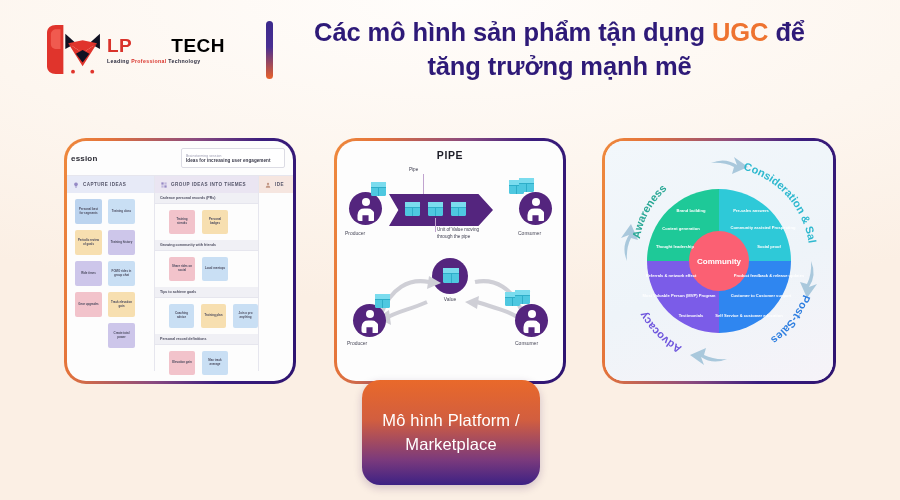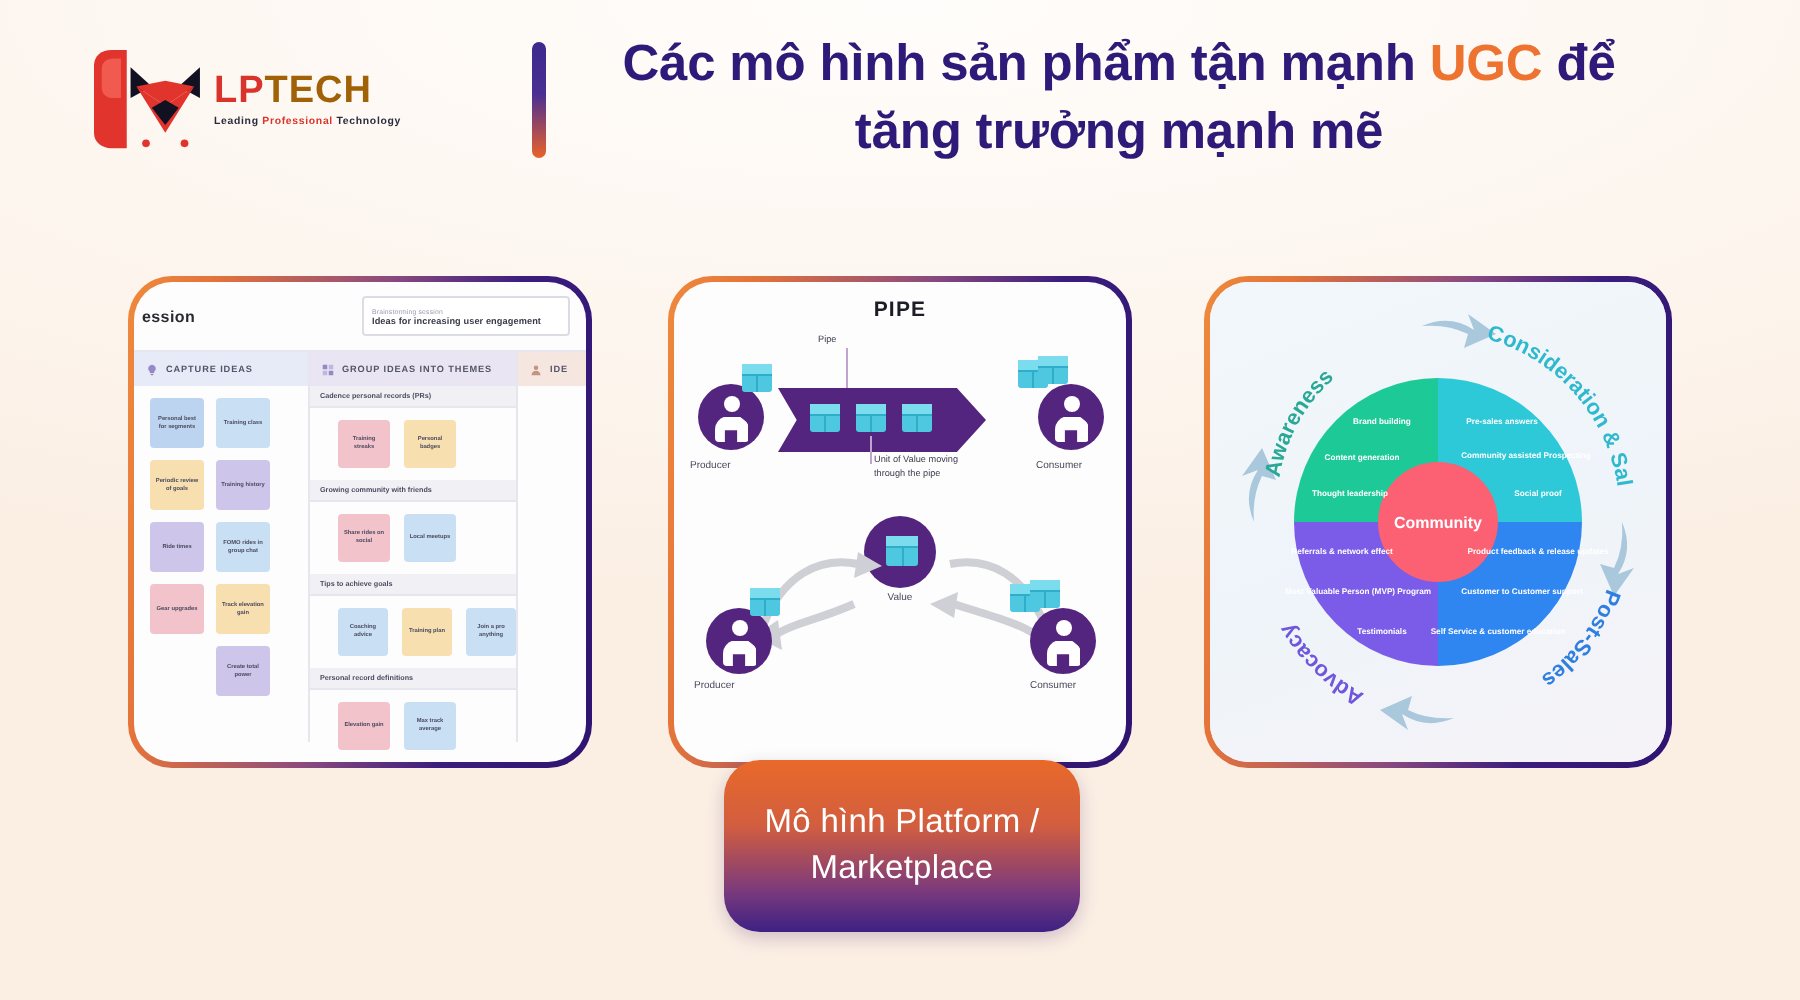--- a/index.html
+++ b/index.html
@@ -20,21 +20,21 @@
     height: 100px;
     display: flex;
     align-items: center;
     padding: 0 34px 0 44px;
   }
   .logo-wrap { display:flex; align-items:center; gap:7px; flex:0 0 auto; width:170px; }
   .fox-logo { width: 58px; height: 52px; flex:0 0 auto; }
   .logo-text-col { display:flex; flex-direction:column; justify-content:center; margin-left:-2px;}
   .logo-word { font-size: 19px; font-weight: 800; letter-spacing: .5px; line-height:1; }
   .logo-word .lp { color: #d9332b; }
-  .logo-word .tech { color: #a16207; }
+  .logo-word .tech { color: #000000; margin-left: 39px; }
   .logo-tag {
     font-size: 5.2px; letter-spacing: .35px; margin-top: 3px; font-weight: 700;
     white-space: nowrap;
   }
   .logo-tag .t1 { color:#2a2a3d; }
   .logo-tag .t2 { color:#d9332b; }
   .logo-tag .t3 { color:#2a2a3d; }
 
   .title-bar {
     width: 7px; height: 58px; border-radius: 4px; margin-left: 52px; margin-right: 20px;
@@ -92,21 +92,21 @@
     letter-spacing: .15px;
     box-shadow: 0 3px 9px rgba(60,25,90,.22);
     padding: 6px 10px;
     z-index: 6;
   }
   #label-1 {
     left: 90px; top: 232px; width: 190px; height: 94px;
     background: linear-gradient(180deg, #4b2a8e 0%, #6a3682 38%, #b8542f 78%, #ea6f2c 100%);
   }
   #label-2 {
-    left: 362px; top: 242px; width: 178px; height: 86px;
+    left: 362px; top: 242px; width: 178px; height: 105px;
     background: linear-gradient(180deg, #e9692a 0%, #d25e3f 38%, #7b3a7c 76%, #3c2184 100%);
   }
   #label-3 {
     left: 632px; top: 232px; width: 178px; height: 94px;
     background: linear-gradient(180deg, #4b2a8e 0%, #6e3880 40%, #c25a2d 80%, #ea6f2c 100%);
   }
 
   
   .board-top {
     height: 34px; display: flex; align-items: center;
@@ -231,21 +231,21 @@
       <circle cx="100" cy="99" r="4" fill="#e0342c"></circle>
     </svg>
     <div class="logo-text-col">
       <div class="logo-word"><span class="lp">LP</span><span class="tech">TECH</span></div>
       <div class="logo-tag"><span class="t1">Leading </span><span class="t2">Professional </span><span class="t3">Technology</span></div>
     </div>
   </div>
 
   <div class="title-bar"></div>
 
-  <div class="title"><span>Các mô hình sản phẩm tận mạnh </span><span class="hl">UGC</span><span> để tăng trưởng mạnh mẽ</span></div>
+  <div class="title"><span>Các mô hình sản phẩm tận dụng </span><span class="hl">UGC</span><span> để tăng trưởng mạnh mẽ</span></div>
 </div>
 
 <div class="panels">
 
   <div class="panel" id="panel-1">
     <div class="panel-inner">
 
       <div class="board-top">
         <div class="board-title">ession</div>
         <div class="board-search">

